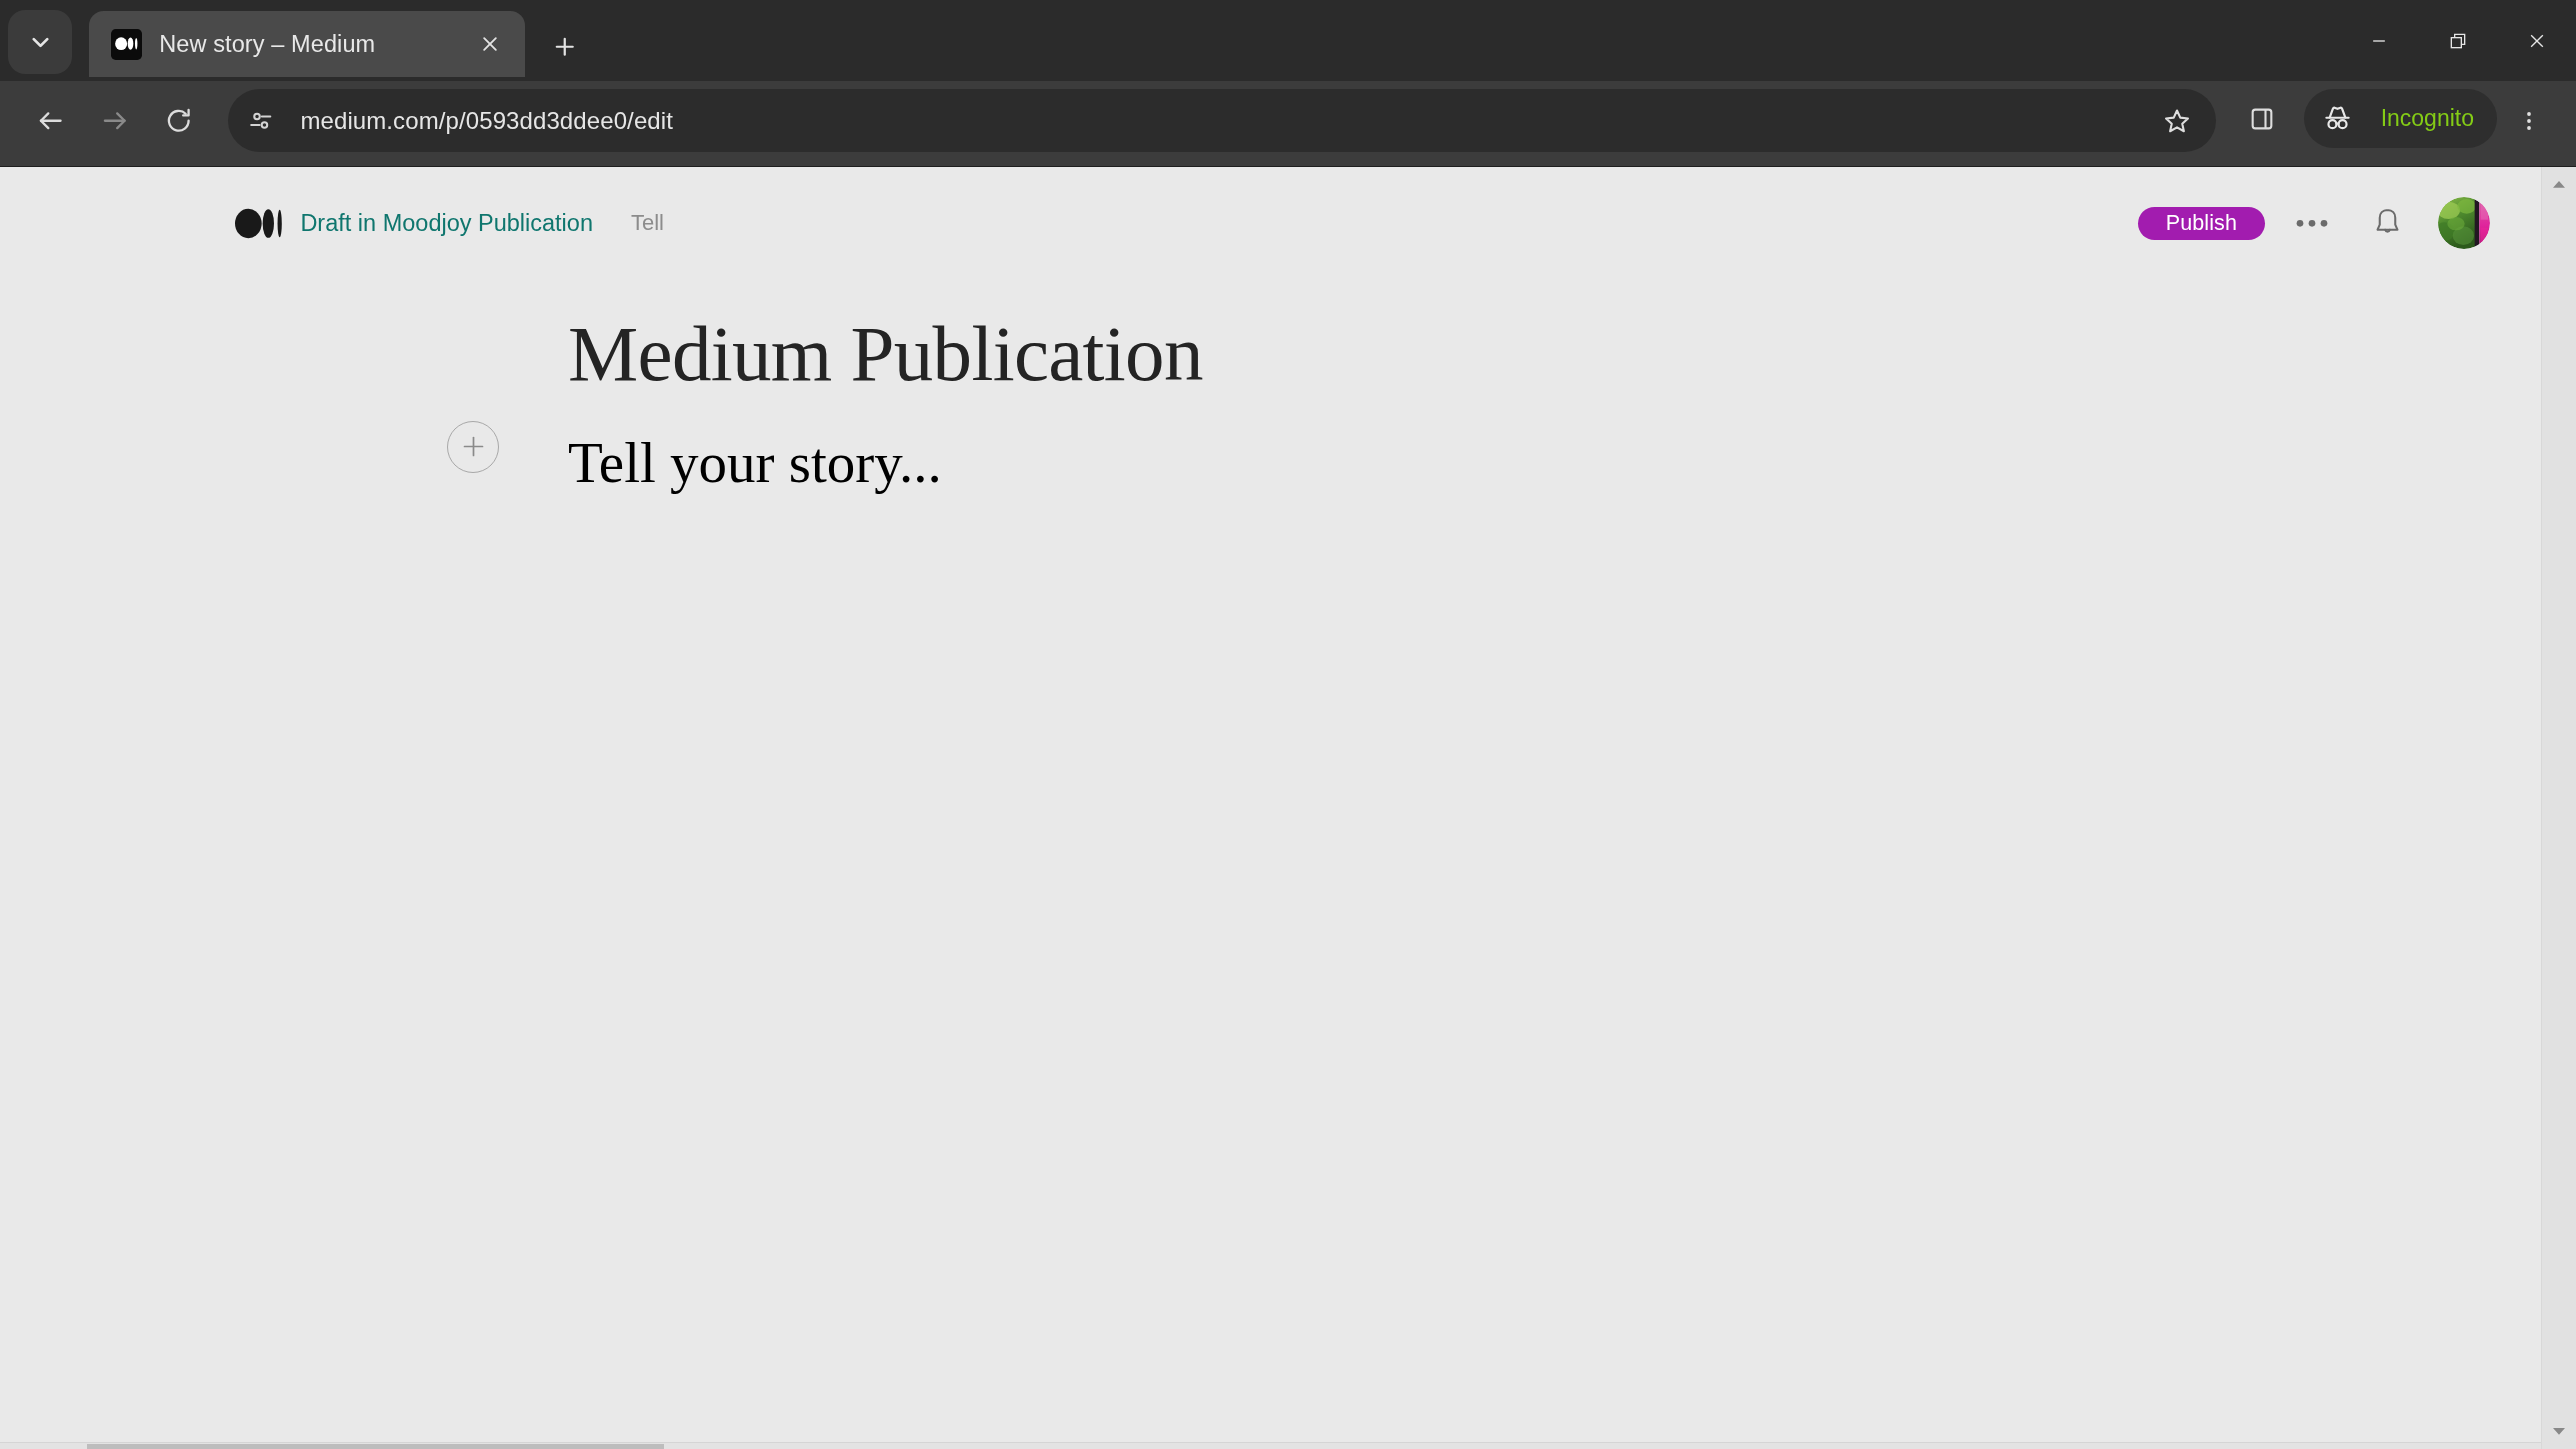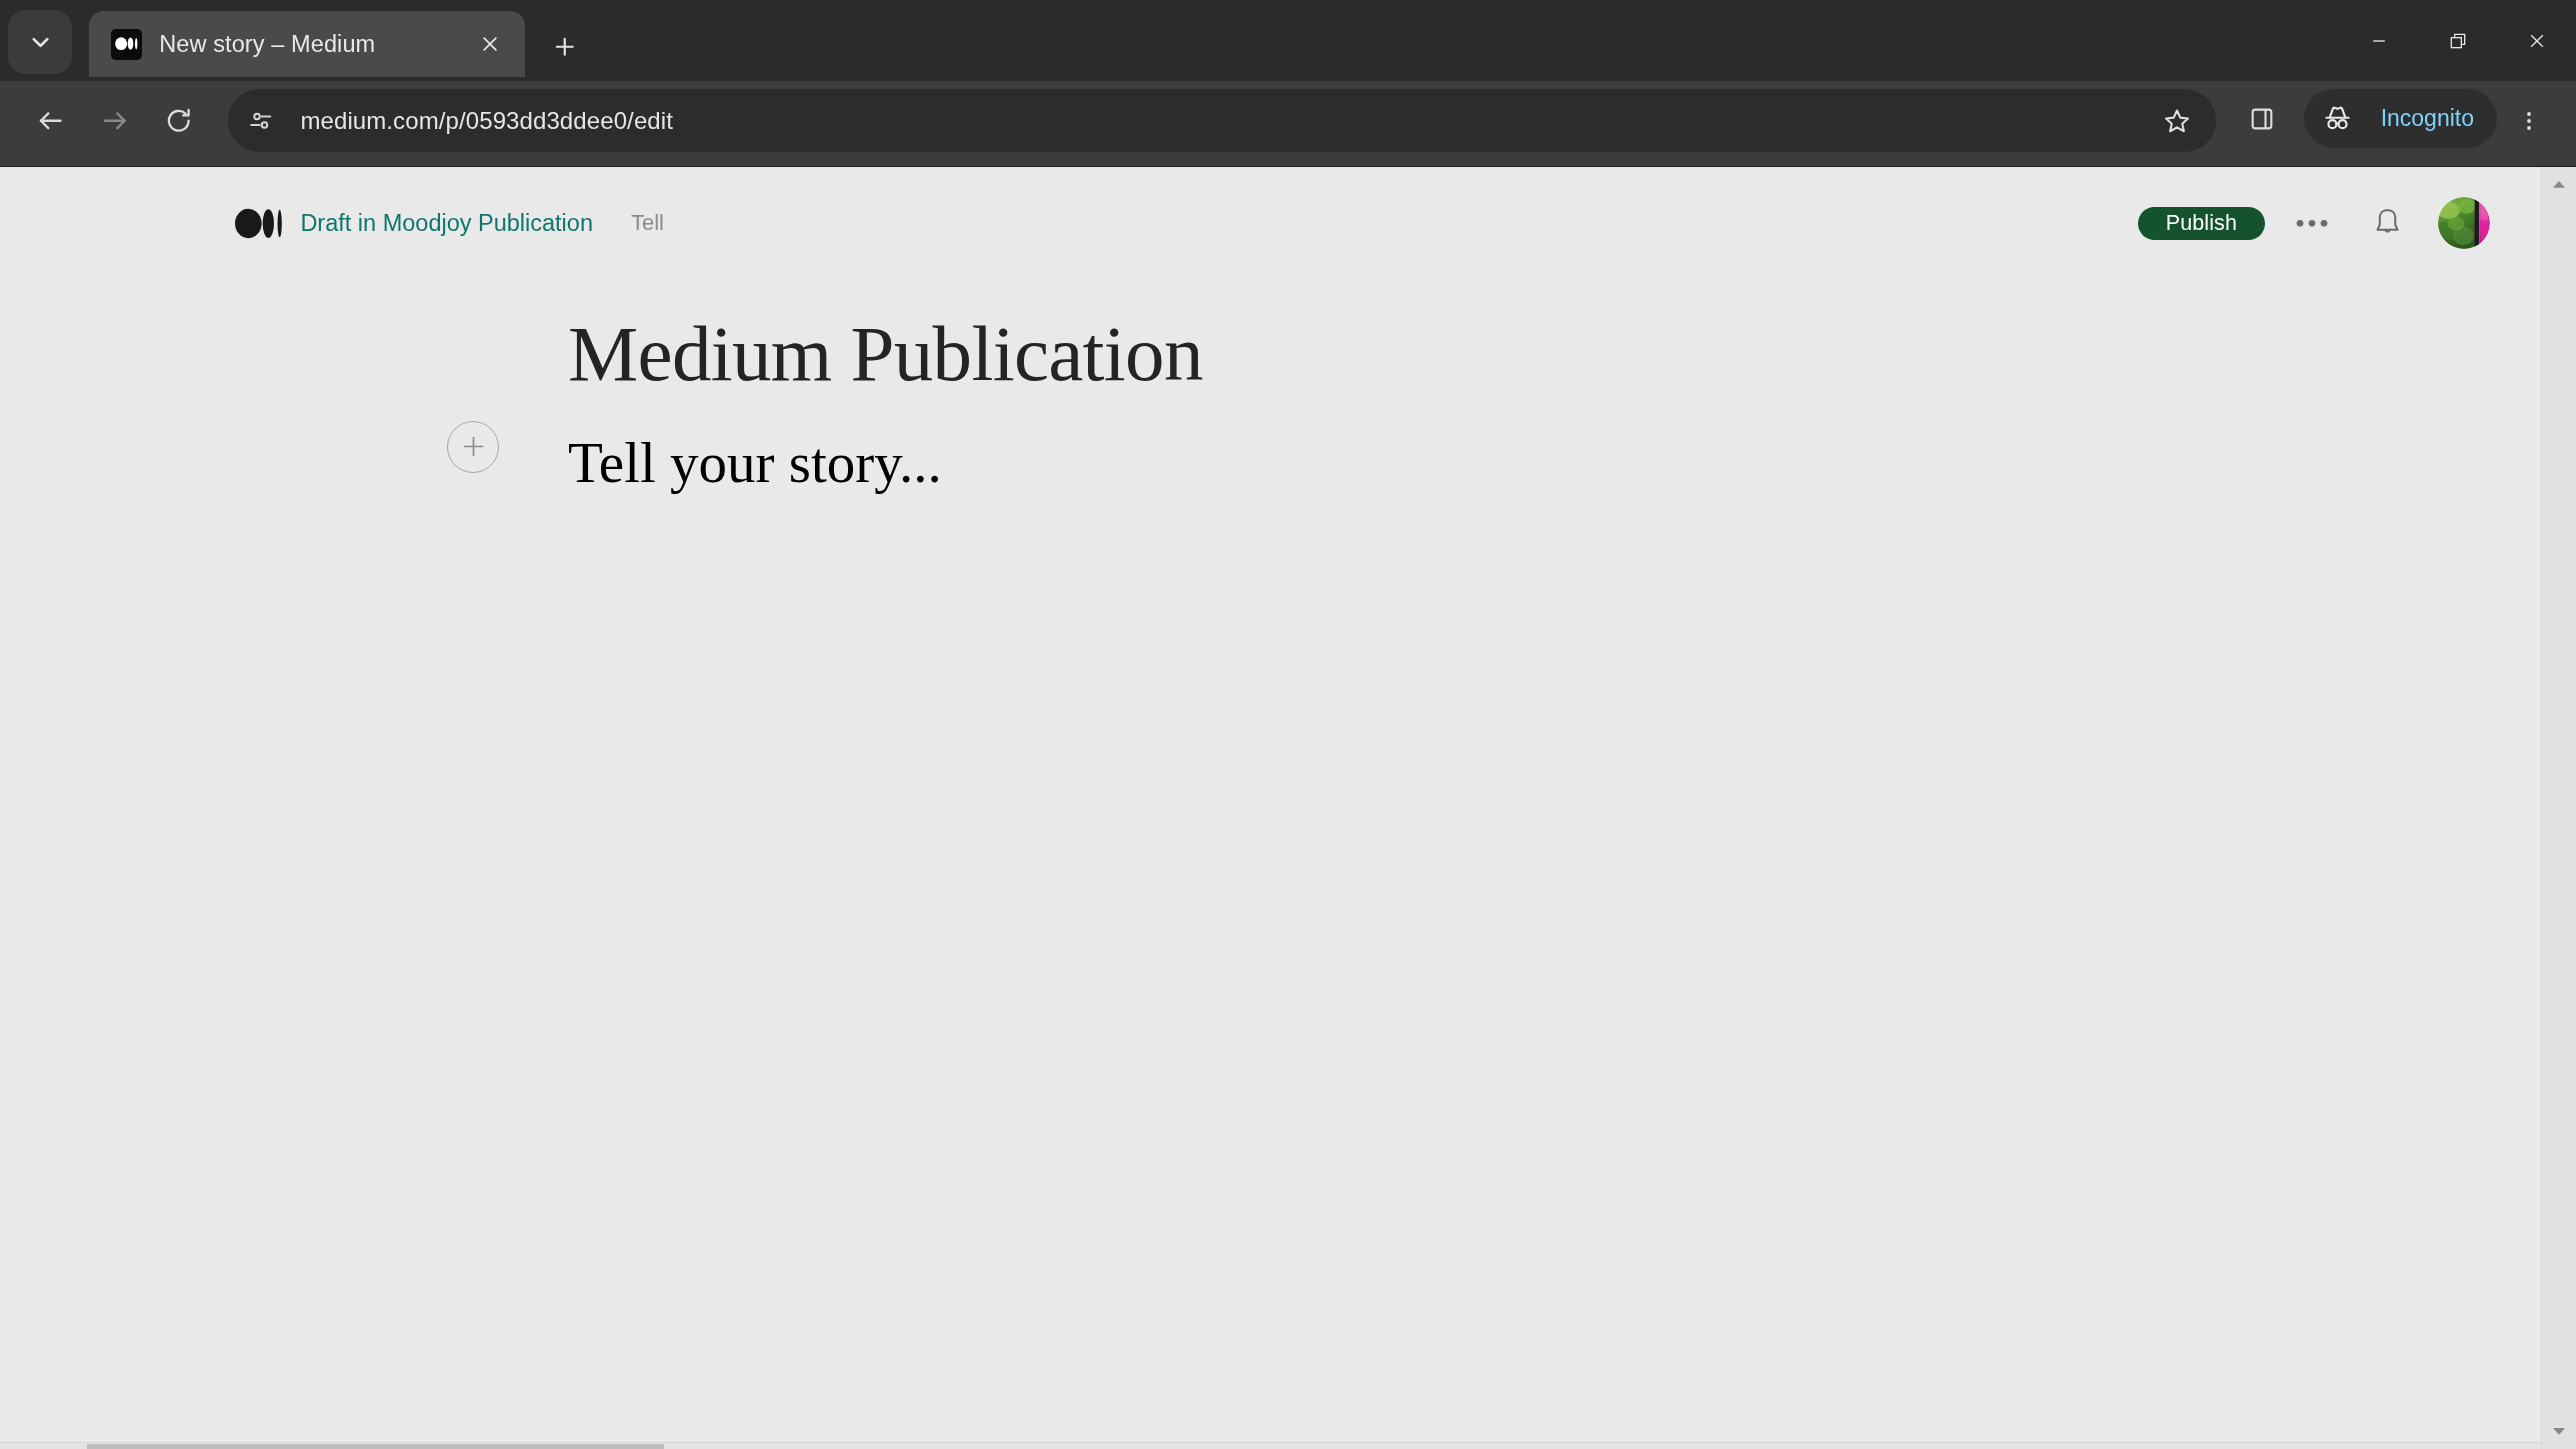--- a/index.html
+++ b/index.html
@@ -97,21 +97,21 @@
     display:flex; align-items:center; justify-content:center;
     color:#dedede; cursor:pointer; flex:0 0 60px;
   }
   .tbicon svg { width:28px; height:28px; }
   .incognito {
     height:59px; border-radius:29.5px; background:#2e2e2e;
     display:flex; align-items:center; padding:0 23px 0 17.4px;
     margin-left:12px; cursor:pointer;
   }
   .incognito svg { width:31px; height:31px; color:#e8e8e8; }
-  .incognito span { color:#7dd3fc; font-size:23px; margin-left:28px; white-space:nowrap; }
+  .incognito span { color:#84cc16; font-size:23px; margin-left:28px; white-space:nowrap; }
   .menubtn {
     width:56px; height:64px; margin-left:4px;
     display:flex; align-items:center; justify-content:center;
     color:#e0e0e0; cursor:pointer; flex:0 0 56px;
   }
   .menubtn svg { width:24px; height:24px; }
 
   
   .viewport { flex:1; display:flex; background:#e9e9e9; position:relative; overflow:hidden; }
   .page { flex:1; position:relative; background:#e9e9e9; }
@@ -123,21 +123,21 @@
   .mlogo { display:flex; align-items:center; gap:6px; flex:0 0 auto; cursor:pointer; }
   .mlogo svg { width:48px; height:31px; }
   .draft-label {
     margin-left:17.4px; font-size:23.5px; color:#0f766e; white-space:nowrap;
   }
   .saved-label {
     margin-left:38px; font-size:22px; color:#8c8c8c; white-space:nowrap;
   }
   .hdr-spacer { flex:1; }
   .publish {
-    background:#14532d; color:#fff; border:none; border-radius:29.5px;
+    background:#a21caf; color:#fff; border:none; border-radius:29.5px;
     height:33px; padding:0 28px; font-size:21.5px; cursor:pointer;
     font-family:"Liberation Sans", sans-serif; letter-spacing:0.1px;
   }
   .hdr-icon {
     width:56px; height:56px; margin-left:19px; border-radius:50%;
     display:flex; align-items:center; justify-content:center;
     color:#6b6b6b; cursor:pointer; flex:0 0 56px;
   }
   .hdr-icon.dots svg { width:32px; height:10.7px; }
   .hdr-icon.bell svg { width:31px; height:34px; }

